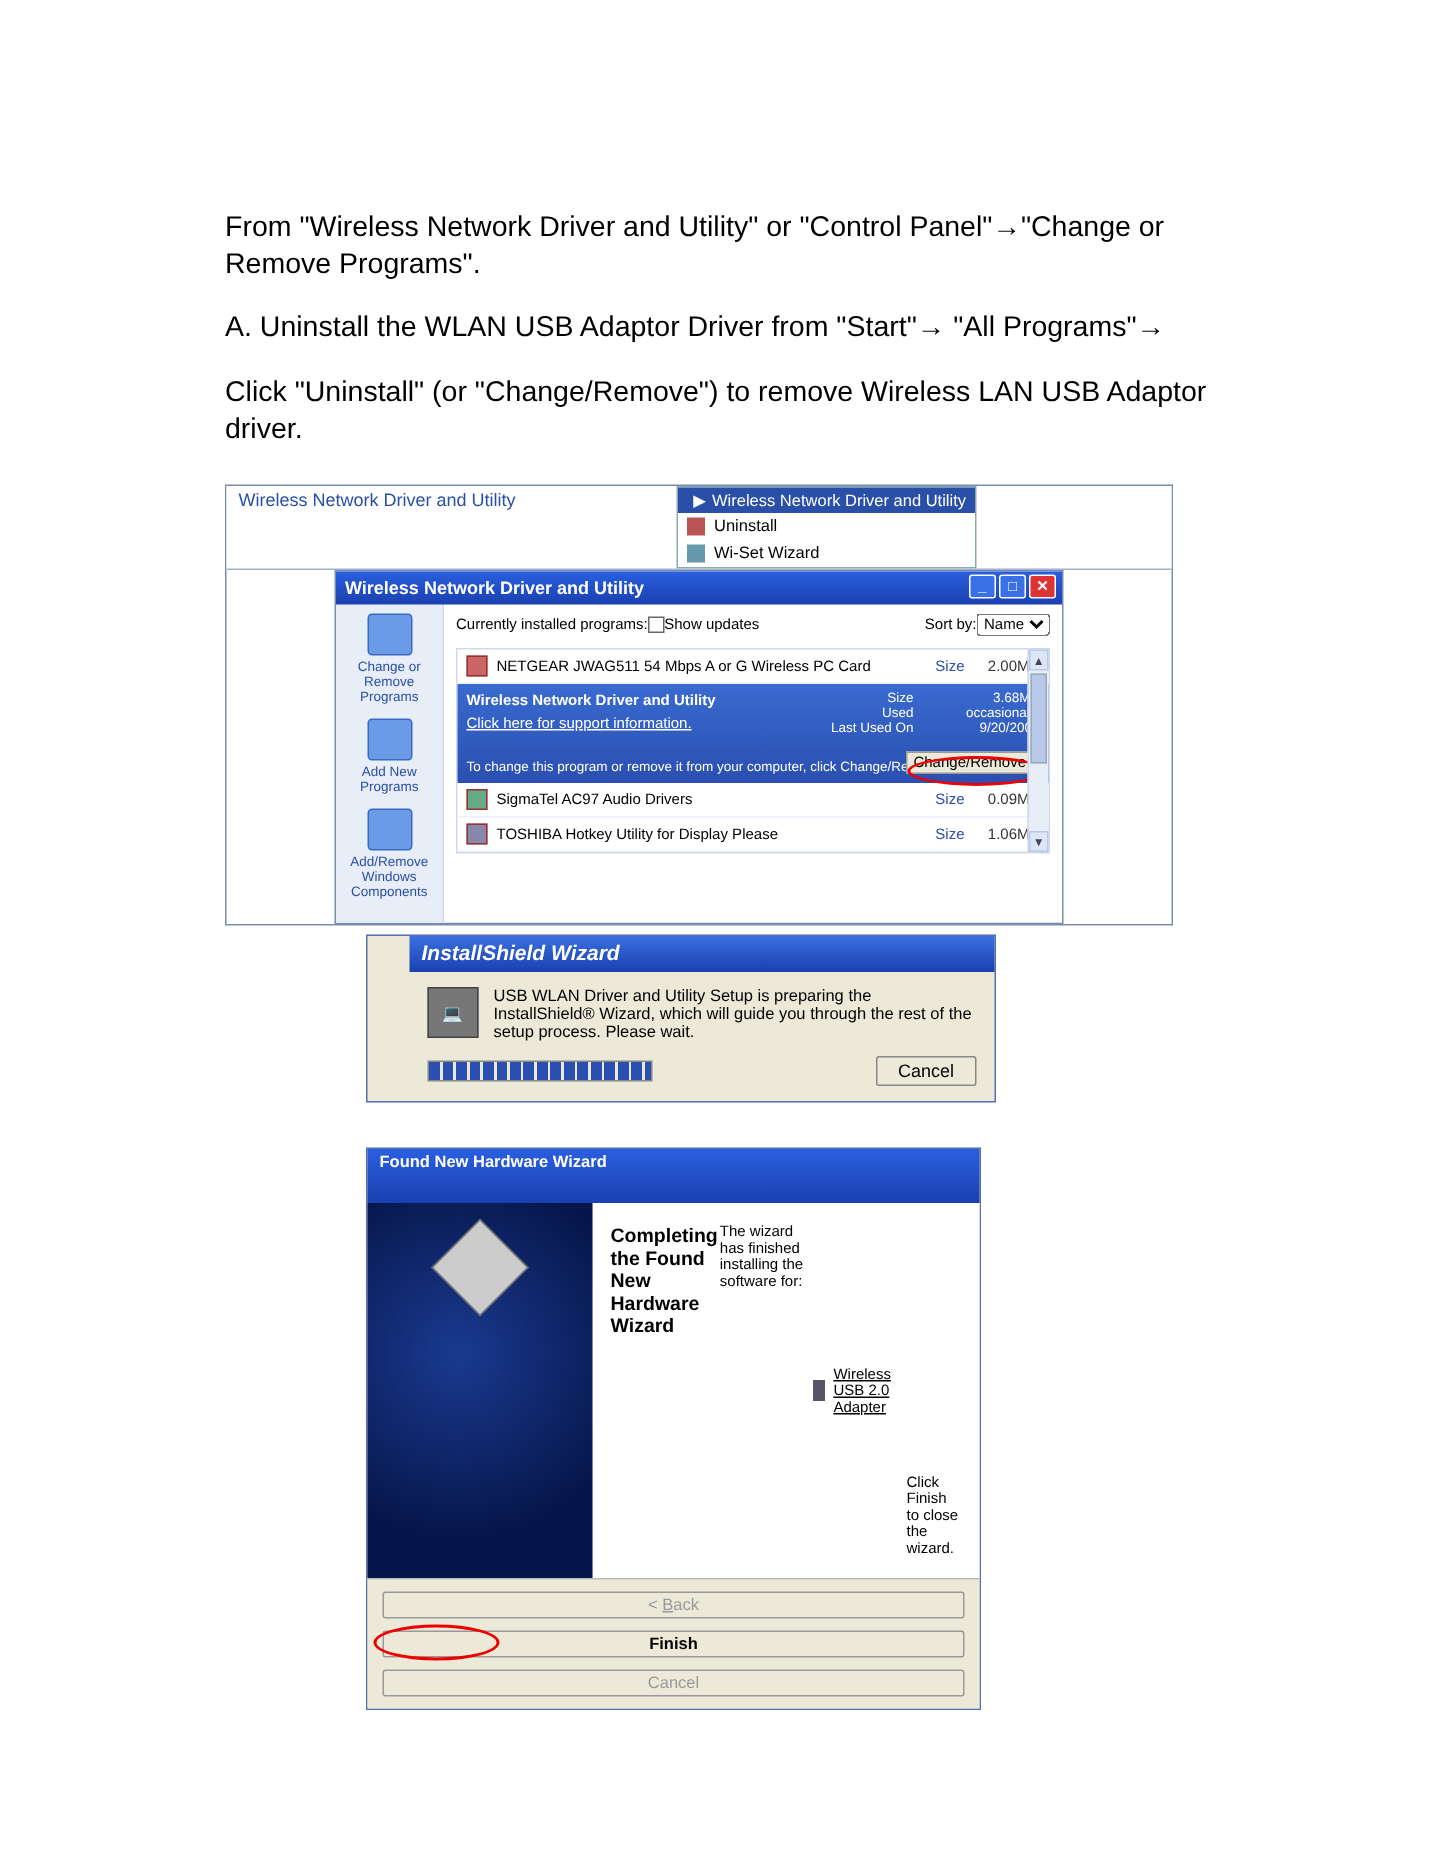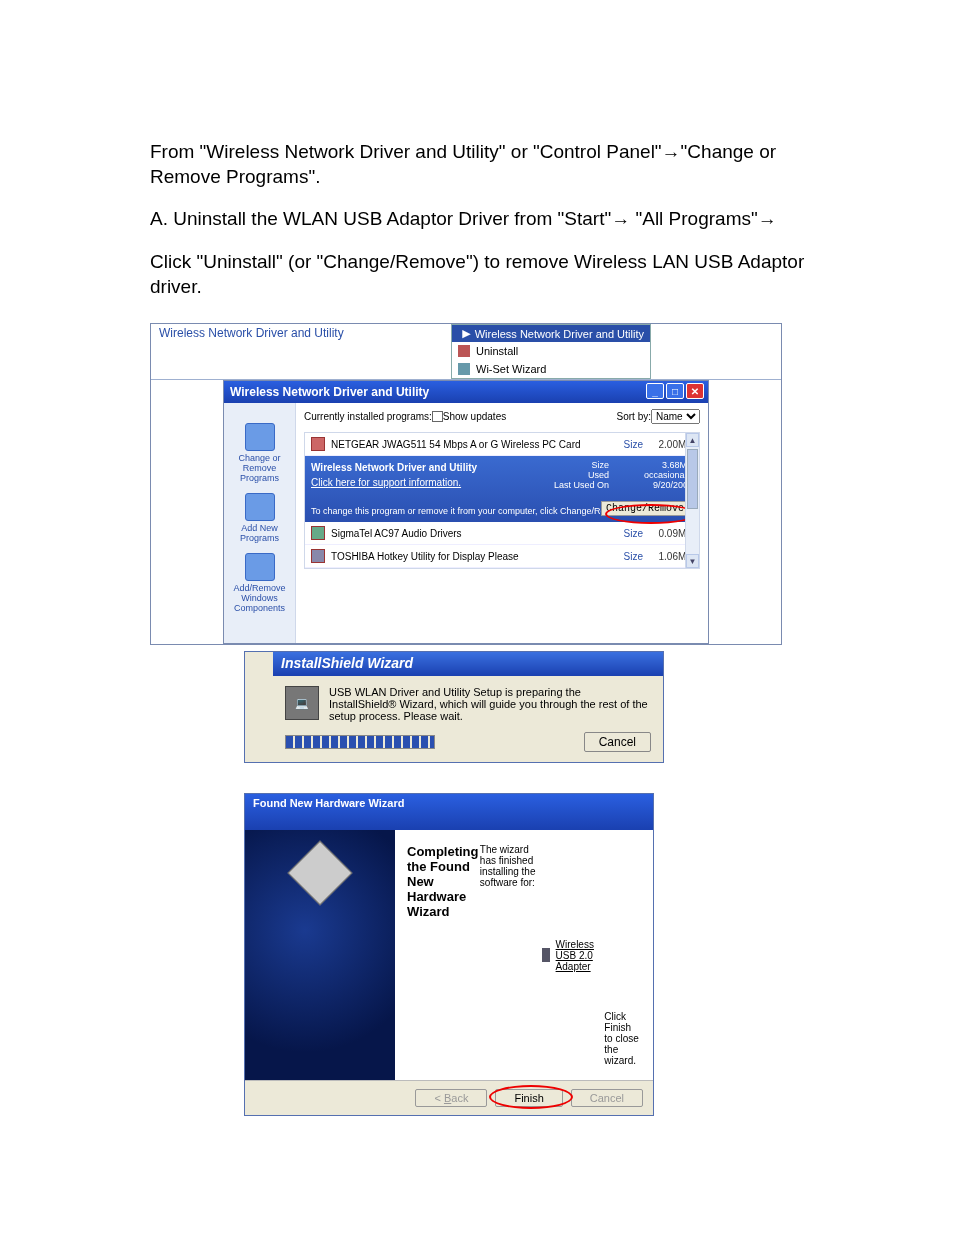--- a/index.html
+++ b/index.html
@@ -57,21 +57,21 @@
     color:#fff; font-size:12px; font-weight:bold;
     display:flex; align-items:center; padding:0 6px;
     position:relative;
   }
   .win-btns { position:absolute; right:4px; top:2px; display:flex; gap:2px; }
   .win-btn { width:18px; height:16px; border:1px solid #fff; background:#3a70e8; color:#fff; font-size:10px; display:flex;align-items:center;justify-content:center; border-radius:2px;}
   .win-btn.close { background:#d33; }
   .shot1-body { display:flex; background:#fff; }
   .shot1-side {
     width:72px; background:#e8eef8; border-right:1px solid #cfd8ea;
-    padding:20px 2px; text-align:center; font-size:9px; color:#2a4fa8;
+    padding:6px 2px; text-align:center; font-size:9px; color:#2a4fa8;
   }
   .side-item { margin-bottom:10px; }
   .side-ico { width:30px;height:28px;margin:0 auto 2px;background:#6a9be6;border:1px solid #3a6ac6; border-radius:3px; }
   .shot1-main { flex:1; padding:6px 8px; font-size:10px; position:relative;}
   .topline { display:flex; align-items:center; gap:0; font-size:10px; margin-bottom:8px;}
   .topline label.sort { margin-left:auto; }
   .topline select { font-size:10px; }
   .chk { width:11px;height:11px;border:1px solid #666; display:inline-block; vertical-align:middle;}
   .prog-list { border:1px solid #cfd8ea; border-top:1px solid #cfd8ea; }
   .prog-row { display:flex; align-items:center; padding:4px 6px; border-bottom:1px solid #eef; font-size:10px;}
@@ -84,21 +84,21 @@
     color:#fff; padding:6px; font-size:10px; position:relative;
   }
   .prog-sel .selname { font-weight:bold; }
   .prog-sel .supp { text-decoration:underline; display:block; margin-top:4px;}
   .prog-sel .meta { position:absolute; right:90px; top:4px; font-size:9px; text-align:right;}
   .prog-sel .meta2 { position:absolute; right:6px; top:4px; font-size:9px; text-align:right;}
   .prog-sel .instr { margin-top:18px; font-size:9px; }
   .changebtn {
     position:absolute; right:10px; bottom:6px;
     background:#ece9d8; border:1px solid #999; font-size:10px;
-    padding:1px 4px; color:#000;font-family:Liberation Mono, monospace;
+    padding:1px 4px; color:#000;
   }
   .red-oval {
     position:absolute; right:2px; bottom:-2px;
     width:92px; height:20px; border:2px solid #e00; border-radius:50%;
     pointer-events:none;
   }
   .scrollbar { position:absolute; right:0; top:0; bottom:0; width:14px; background:#e8eef8; border-left:1px solid #cfd8ea;}
   .scroll-thumb{position:absolute; top:16px; height:60px; left:1px; right:1px; background:#b8c8e8; border:1px solid #9ab;}
   .scroll-arrow{position:absolute; left:0; right:0; height:14px; background:#dde6f4; border:1px solid #b8c8e8; display:flex;align-items:center;justify-content:center; font-size:8px; color:#446;}
   .scroll-arrow.up{top:0;}
@@ -157,29 +157,29 @@
     transform:rotate(45deg);
   }
   .shot3-right { flex:1; background:#fff; padding:14px 12px; display:flex; }
   .shot3-head { font-size:13px; font-weight:bold; margin-bottom:8px;}
   .shot3-sub { font-size:10px; margin-bottom:10px;}
   .shot3-dev { display:flex; align-items:center; gap:6px; font-size:10px; margin-left:4px;text-decoration:underline;}
   .shot3-dev .dico { width:18px;height:14px; background:#556; }
   .shot3-close { margin-top:auto; font-size:10px; padding-top:8px;}
   .shot3-btnrow {
     background:#ece9d8; border-top:1px solid #bbb;
-    padding:8px 10px; display:flex; justify-content:flex-end; gap:8px;
+    padding:8px 10px; display:flex; justify-content:flex-end; gap:8px;flex-direction:column;
   }
   .wbtn {
     padding:2px 18px; font-size:11px; background:#ece9d8;
     border:1px solid #999; border-radius:2px; min-width:60px; text-align:center;
   }
   .wbtn.disabled { color:#999; }
   .wbtn .u { text-decoration:underline; }
-  .finish-wrap { position:relative; }
+  .finish-wrap { position:relative;font-weight:bold; }
   .finish-oval {
     position:absolute; left:-6px; top:-4px; width:84px; height:24px;
     border:2px solid #e00; border-radius:50%; pointer-events:none;
   }
 </style>
 </head>
 <body>
 
 <p class="doc-text para1">From "Wireless Network Driver and Utility" or "Control Panel"→"Change or Remove Programs".</p>
 <p class="doc-text para2">A. Uninstall the WLAN USB Adaptor Driver from "Start"→ "All Programs"→</p>

